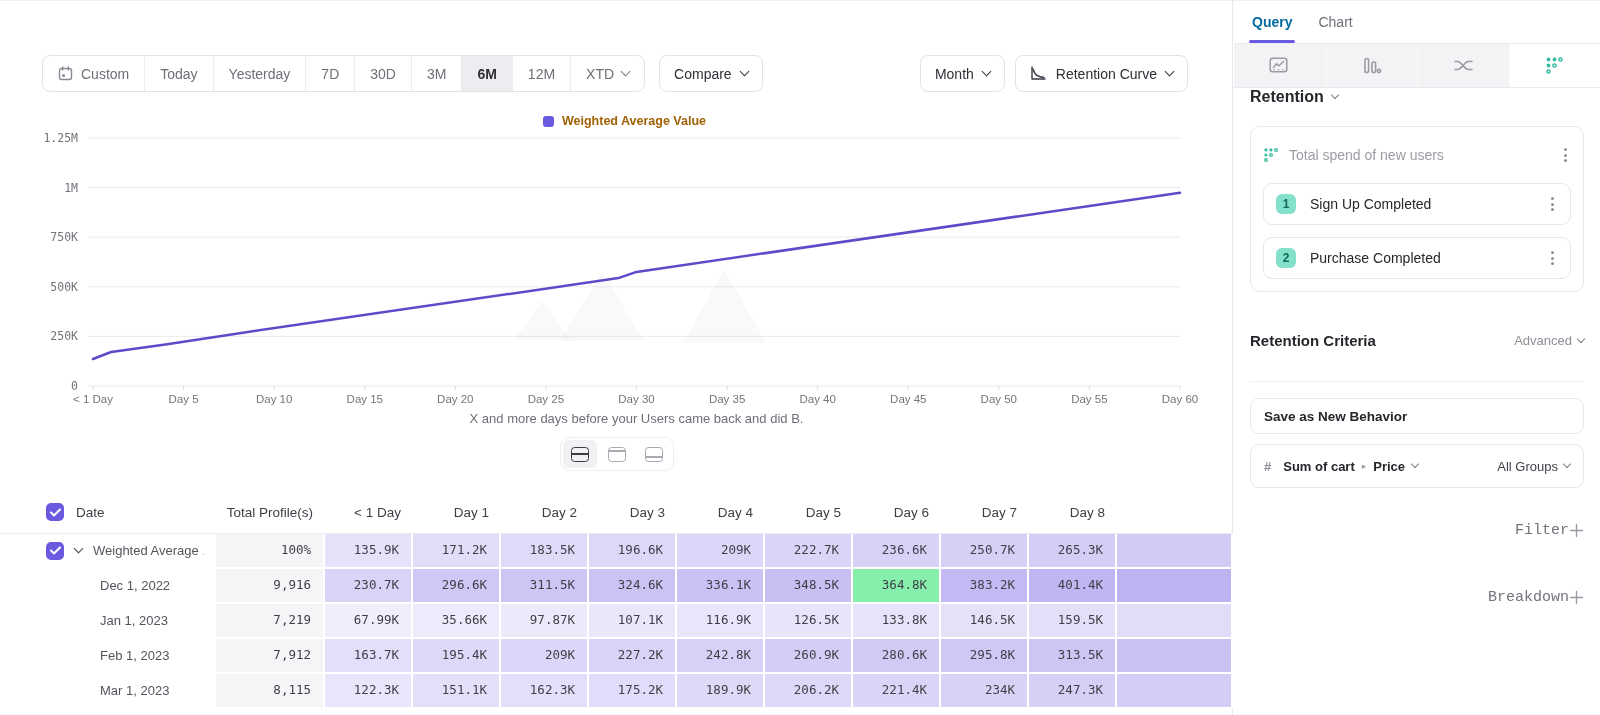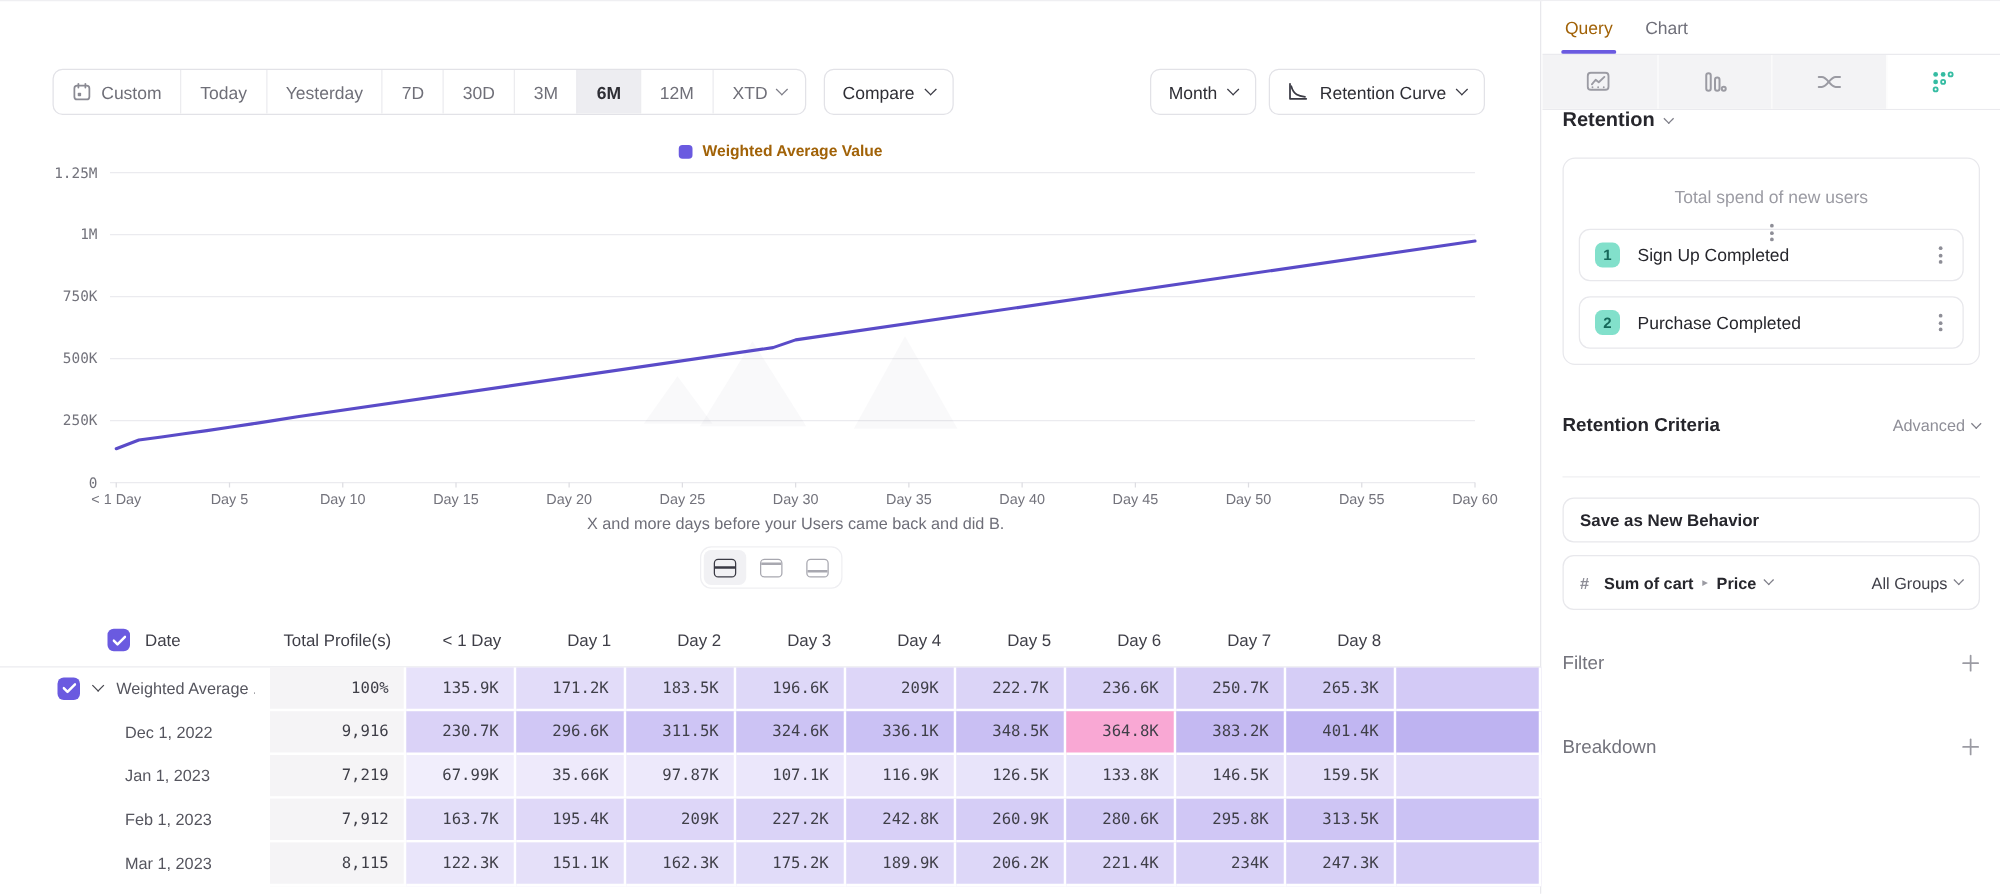--- a/index.html
+++ b/index.html
@@ -44,53 +44,53 @@
   .vt.active .vt-icon::after { background:#3A3A44; }
   .vt-split .vt-icon::after { top:calc(50% - 0.8px); }
   .vt-top .vt-icon::after { top:2.6px; }
   .vt-bottom .vt-icon::after { bottom:2.6px; }
 
   
   .table { position:absolute; top:490px; left:0; width:1233px; }
   .thead, .trow { display:grid; grid-template-columns:216px 109px repeat(9,88px) 1fr; }
   .thead { height:43px; align-items:center; border-bottom:1px solid #ECECF0; }
   .th { font-size:13.5px; color:#3E3E47; font-weight:500; text-align:right; padding-right:12px; white-space:nowrap; }
-  .th-date { display:flex; align-items:center; gap:12px; padding-left:46px; text-align:left;margin-left:40px; }
+  .th-date { display:flex; align-items:center; gap:12px; padding-left:46px; text-align:left; }
   .trow { height:35px; }
   .td { font-family:"DejaVu Sans Mono", monospace; font-size:12.5px; color:#3F3F48; text-align:right;
         padding-right:12px; line-height:32px; border-right:2px solid #fff; border-bottom:2px solid #fff; }
   .td-total { background:#F5F4F6; }
   .td-date { font-family:"Liberation Sans", sans-serif; display:flex; align-items:center; gap:11px;
              padding-left:46px; border-right:none; }
   .row-label { font-size:13px; color:#55555E; white-space:nowrap; overflow:hidden; }
   .row-label.indent { margin-left:54px; }
   .cb { width:18px; height:18px; border-radius:5px; background:#6A5AE0; display:flex; align-items:center;
         justify-content:center; flex:none; cursor:pointer; }
   .row-chev { width:7px; height:7px; border-right:1.6px solid #45454D; border-bottom:1.6px solid #45454D;
               transform:rotate(45deg); margin-top:-4px; flex:none; cursor:pointer; }
 
   
   .panel { position:absolute; left:1234px; top:0; width:366px; height:715px; background:#fff; }
   .panel-tabs { display:flex; gap:26px; padding:0 18px; height:43px; align-items:center; border-bottom:1px solid #EAEAEE; }
   .ptab { font-size:14px; color:#70707A; font-weight:500; cursor:pointer; position:relative; height:100%;
           display:flex; align-items:center; }
-  .ptab.active { color:#a16207; font-weight:400; }
+  .ptab.active { color:#0369a1; font-weight:700; }
   .ptab.active::after { content:''; position:absolute; bottom:0; left:-3px; right:-3px; height:3.5px;
                         background:#6A5AE0; border-radius:3px; }
   .report-tabs { display:grid; grid-template-columns:repeat(4,1fr); height:44px; border-bottom:1px solid #EAEAEE; }
   .rtab { background:#F3F3F5; display:flex; align-items:center; justify-content:center;
           border-left:1px solid #FBFBFC; cursor:pointer; }
   .rtab:first-child { border-left:none; }
   .rtab.active { background:#fff; }
 
   .panel-body { padding:0 16px; }
   .section-head { display:flex; align-items:center; gap:8px; font-size:16px; font-weight:700;
                   color:#26262C; cursor:pointer; }
   .behavior-card { margin-top:20px; border:1px solid #E8E8EC; border-radius:10px; padding:12px; }
-  .bc-head { display:flex; align-items:center; gap:10px; height:32px;flex-direction:column; }
+  .bc-head { display:flex; align-items:center; gap:10px; height:32px; }
   .bc-title { color:#9B9BA3; font-size:14px; flex:1; }
   .step-card { margin-top:12px; border:1px solid #E8E8EC; border-radius:9px; height:42px; display:flex;
                align-items:center; padding:0 12px; gap:14px; cursor:pointer; }
   .step-num { width:20px; height:20px; border-radius:6px; background:#82E0CB; color:#16695A; font-size:12px;
               font-weight:700; display:flex; align-items:center; justify-content:center; flex:none; }
   .step-label { flex:1; font-size:14px; color:#26262C; font-weight:500; }
   .kebab { display:flex; flex-direction:column; gap:2.5px; align-items:center; padding:4px; cursor:pointer; }
   .kebab i { width:3px; height:3px; border-radius:50%; background:#8E8E97; }
 
   .criteria-row { margin-top:40px; display:flex; justify-content:space-between; align-items:center; }
@@ -102,21 +102,21 @@
   .window { font-size:14px; color:#26262C; cursor:pointer; }
   .divider { margin-top:32px; height:1px; background:#EFEFF2; }
   .save-btn { margin-top:16px; border:1px solid #E8E8EC; border-radius:9px; height:36px; display:flex;
               align-items:center; padding:0 13px; font-size:13.5px; font-weight:600; color:#26262C; cursor:pointer; }
   .measure-card { margin-top:10px; border:1px solid #E8E8EC; border-radius:9px; height:44px; display:flex;
                   align-items:center; padding:0 13px; gap:7px; font-size:13px; }
   .hash { color:#8E8E97; font-weight:700; margin-right:5px; font-size:13px; }
   .m-label { font-weight:600; color:#26262C; cursor:pointer; }
   .caret-sep { color:#9B9BA3; font-size:9px; }
   .m-groups { margin-left:auto; color:#3F3F48; display:flex; gap:6px; align-items:center; font-weight:500; cursor:pointer; }
-  .add-row { display:flex; justify-content:space-between; align-items:center; }
+  .add-row { display:flex; justify-content:flex-end; align-items:center;font-family:Liberation Mono, monospace; }
   .add-row.filter { margin-top:34px; }
   .add-row.breakdown { margin-top:50px; }
   .add-label { font-size:15px; color:#73737C; font-weight:500; }
   .plus { cursor:pointer; display:flex; }
 </style>
 </head>
 <body>
 
 <div class="app">
 
@@ -292,21 +292,21 @@
             <div class="td td-date">
               <span class="row-label indent">Dec 1, 2022</span>
             </div>
             <div class="td td-total">9,916</div>
             <div class="td" style="background:rgb(218,210,247)">230.7K</div>
             <div class="td" style="background:rgb(208,199,245)">296.6K</div>
             <div class="td" style="background:rgb(206,197,245)">311.5K</div>
             <div class="td" style="background:rgb(204,195,244)">324.6K</div>
             <div class="td" style="background:rgb(202,193,244)">336.1K</div>
             <div class="td" style="background:rgb(201,191,243)">348.5K</div>
-            <div class="td" style="background:#f9a8d4">364.8K</div>
+            <div class="td" style="background:#86efac">364.8K</div>
             <div class="td" style="background:rgb(196,185,242)">383.2K</div>
             <div class="td" style="background:rgb(193,182,242)">401.4K</div>
             <div class="td" style="background:rgb(190,179,241)"></div>
           </div>
           <div class="trow">
             <div class="td td-date">
               <span class="row-label indent">Jan 1, 2023</span>
             </div>
             <div class="td td-total">7,219</div>
             <div class="td" style="background:rgb(241,238,252)">67.99K</div>

